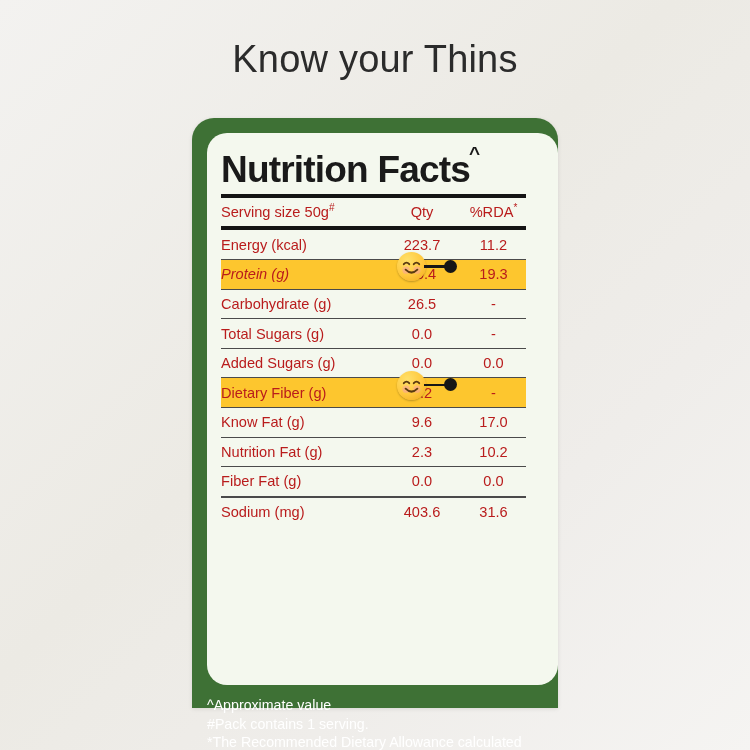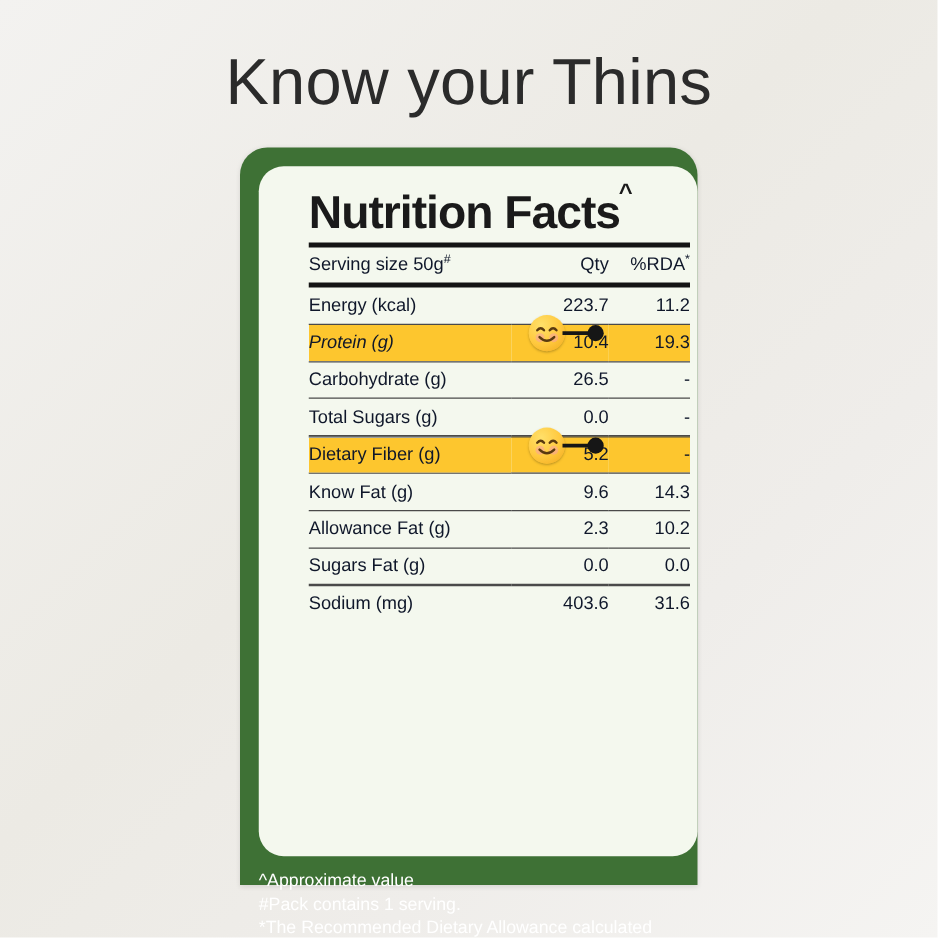--- a/index.html
+++ b/index.html
@@ -15,21 +15,21 @@
     position: relative;
   }
 
   
   .page-title {
     position: absolute;
     top: 40px;
     left: 0;
     width: 750px;
     text-align: center;
-    font-size: 52px;
+    font-size: 38px;
     font-weight: 400;
     color: #2b2b2b;
     letter-spacing: 0.2px;
     line-height: 1;
   }
 
   
   .green-card {
     position: absolute;
     left: 192px;
@@ -44,21 +44,21 @@
   
   .facts-panel {
     position: absolute;
     left: 15px;
     top: 15px;
     width: 351px;
     height: 552px;
     background: #f4f8ee;
     border-radius: 20px;
     box-sizing: border-box;
-    padding: 12px 14px 0 38px;
+    padding: 12px 14px 0 12px;
   }
 
   .facts-title {
     font-size: 37px;
     font-weight: bold;
     color: #1a1a1a;
     letter-spacing: -0.8px;
     line-height: 1.05;
     margin: 6px 0 0 2px;
     position: relative;
@@ -86,27 +86,27 @@
   
   table.facts {
     border-collapse: collapse;
     width: 305px;
     margin-left: 2px;
     table-layout: fixed;
   }
   table.facts td {
     padding: 0;
     font-size: 14.6px;
-    color: #0f172a;
+    color: #b91c1c;
     height: 28.6px;
     vertical-align: middle;
   }
   td.col-label { width: 162px; padding-left: 14px; text-align: left; }
-  td.col-qty   { width:  78px; text-align: right; }
-  td.col-rda   { width:  65px; text-align: right; }
+  td.col-qty   { width:  78px; text-align: center; }
+  td.col-rda   { width:  65px; text-align: center; }
 
   
   .hdr td {
     font-size: 14.6px;
     color: #1c1c1c;
     height: 23px;
   }
   .hdr-sup {
     font-size: 10px;
     vertical-align: super;
@@ -236,20 +236,25 @@
             <td colspan="3"></td>
           </tr>
           <tr>
             <td class="col-label">Total Sugars (g)</td>
             <td class="col-qty">0.0</td>
             <td class="col-rda">-</td>
           </tr>
           <tr class="sep">
             <td colspan="3"></td>
           </tr>
+          <tr>
+            <td class="col-label">Added Sugars (g)</td>
+            <td class="col-qty">0.0</td>
+            <td class="col-rda">0.0</td>
+          </tr>
           <tr class="sep">
             <td colspan="3"></td>
           </tr>
           <tr class="highlight">
             <td class="col-label" style="position: relative; margin-left: 10px;">Dietary Fiber (g)<span class="marker">
                 <span class="emoji-face">
                   <svg viewBox="0 0 32 32" width="29" height="29">
   <circle cx="10" cy="20" r="4" fill="#f8a0a0" opacity="0.55"></circle>
   <circle cx="22" cy="20" r="4" fill="#f8a0a0" opacity="0.55"></circle>
   <path d="M7.5 13.5 Q10.5 10 13.5 13.5" stroke="#5a3a10" stroke-width="2.1" fill="none" stroke-linecap="round"></path>
@@ -262,35 +267,35 @@
               </span></td>
             <td class="col-qty">5.2</td>
             <td class="col-rda">-</td>
           </tr>
           <tr class="sep">
             <td colspan="3"></td>
           </tr>
           <tr>
             <td class="col-label">Know Fat (g)</td>
             <td class="col-qty">9.6</td>
-            <td class="col-rda">14.3</td>
-          </tr>
-          <tr class="sep">
-            <td colspan="3"></td>
-          </tr>
-          <tr>
-            <td class="col-label">Allowance Fat (g)</td>
+            <td class="col-rda">17.0</td>
+          </tr>
+          <tr class="sep">
+            <td colspan="3"></td>
+          </tr>
+          <tr>
+            <td class="col-label">Nutrition Fat (g)</td>
             <td class="col-qty">2.3</td>
             <td class="col-rda">10.2</td>
           </tr>
           <tr class="sep">
             <td colspan="3"></td>
           </tr>
           <tr>
-            <td class="col-label">Sugars Fat (g)</td>
+            <td class="col-label">Fiber Fat (g)</td>
             <td class="col-qty">0.0</td>
             <td class="col-rda">0.0</td>
           </tr>
           <tr class="sep">
             <td colspan="3"></td>
           </tr>
           <tr class="sep">
             <td colspan="3"></td>
           </tr>
           <tr>

